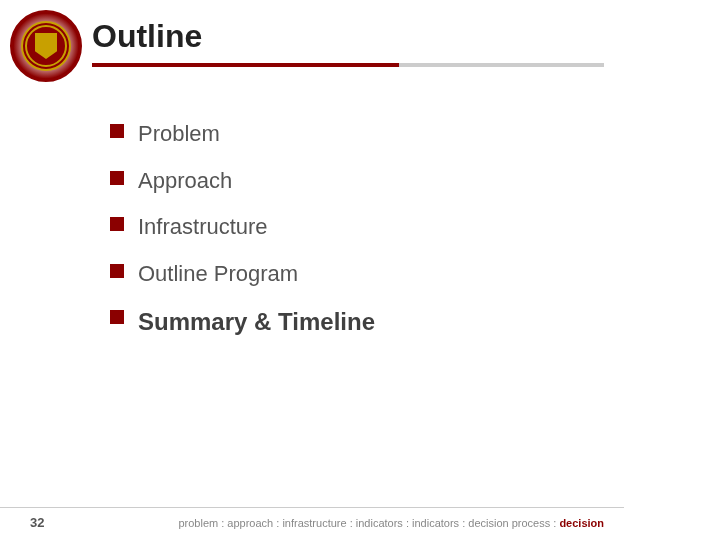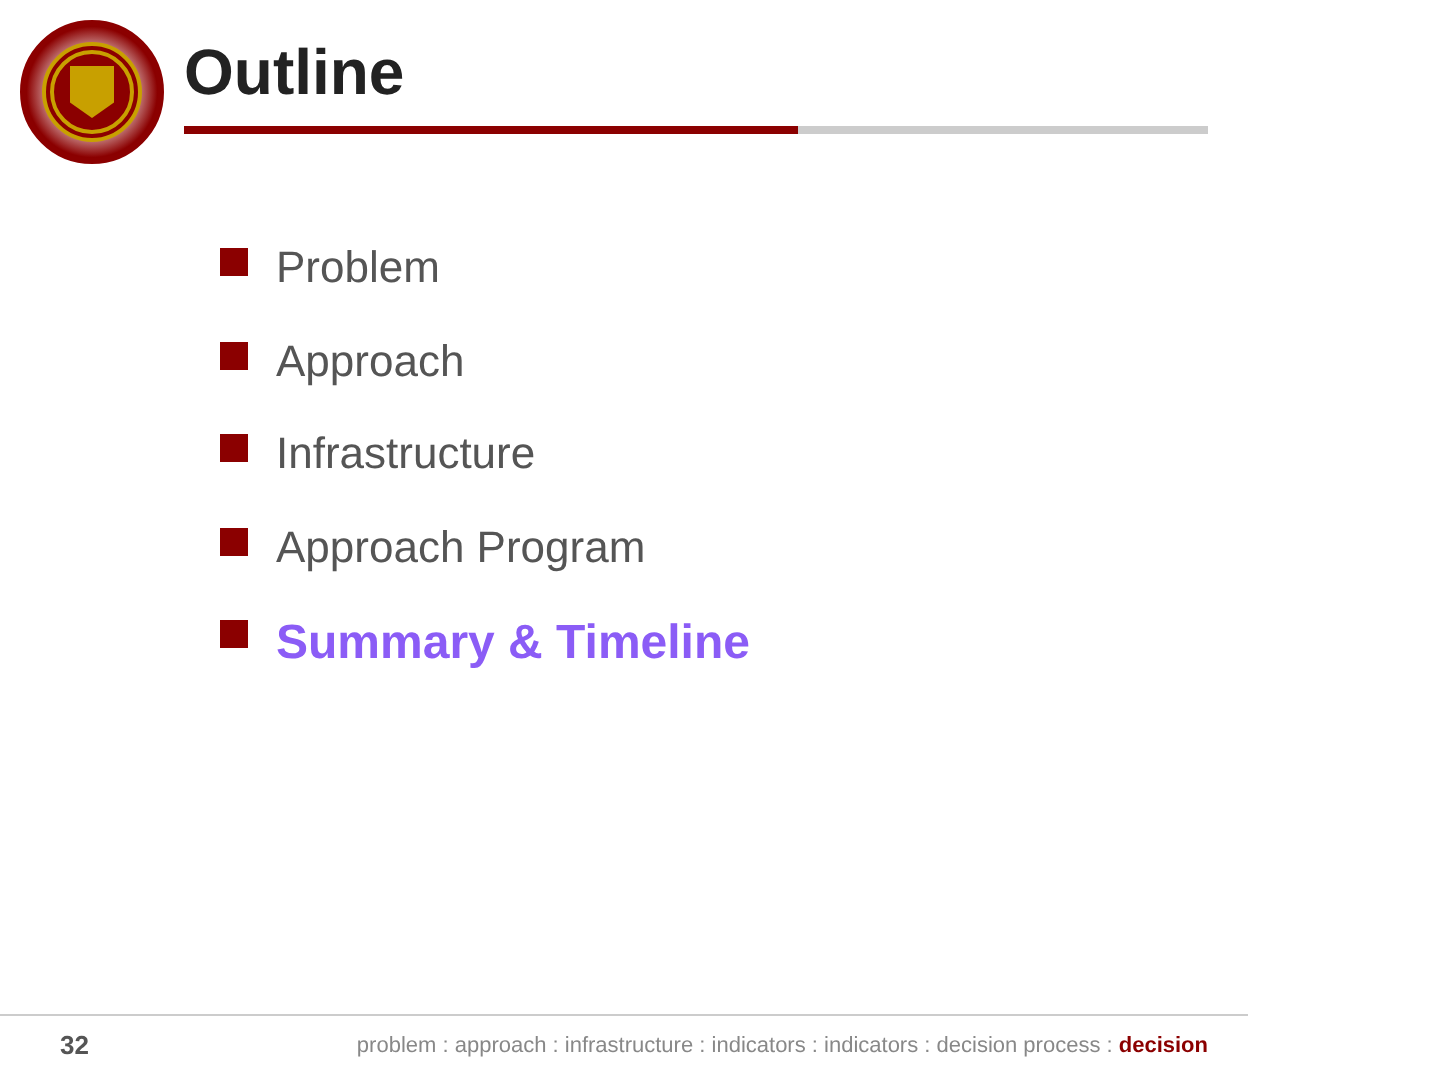--- a/index.html
+++ b/index.html
@@ -121,21 +121,21 @@
     }
 
     .bullet-text {
       font-size: 22px;
       color: #555555;
       line-height: 1.3;
     }
 
     .bullet-text.active {
       font-size: 24px;
-      color: #8b5cf6;
+      color: #404040;
       font-weight: bold;
     }
 
     
     .footer {
       position: absolute;
       bottom: 10px;
       left: 30px;
       right: 20px;
       display: flex;
@@ -196,21 +196,21 @@
       <div class="bullet-item">
         <div class="bullet-square"></div>
         <div class="bullet-text">Approach</div>
       </div>
       <div class="bullet-item">
         <div class="bullet-square"></div>
         <div class="bullet-text">Infrastructure</div>
       </div>
       <div class="bullet-item">
         <div class="bullet-square"></div>
-        <div class="bullet-text">Approach Program</div>
+        <div class="bullet-text">Outline Program</div>
       </div>
       <div class="bullet-item">
         <div class="bullet-square"></div>
         <div class="bullet-text active">Summary &amp; Timeline</div>
       </div>
     </div>
 
   <div class="footer-rule"></div>
 
   <div class="footer">

